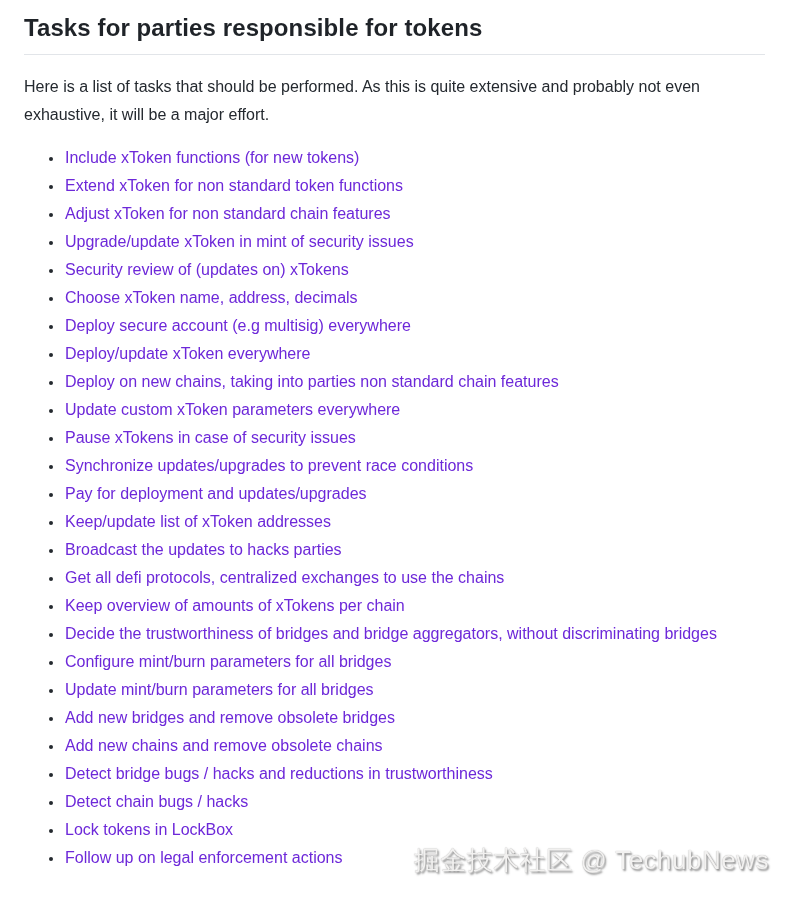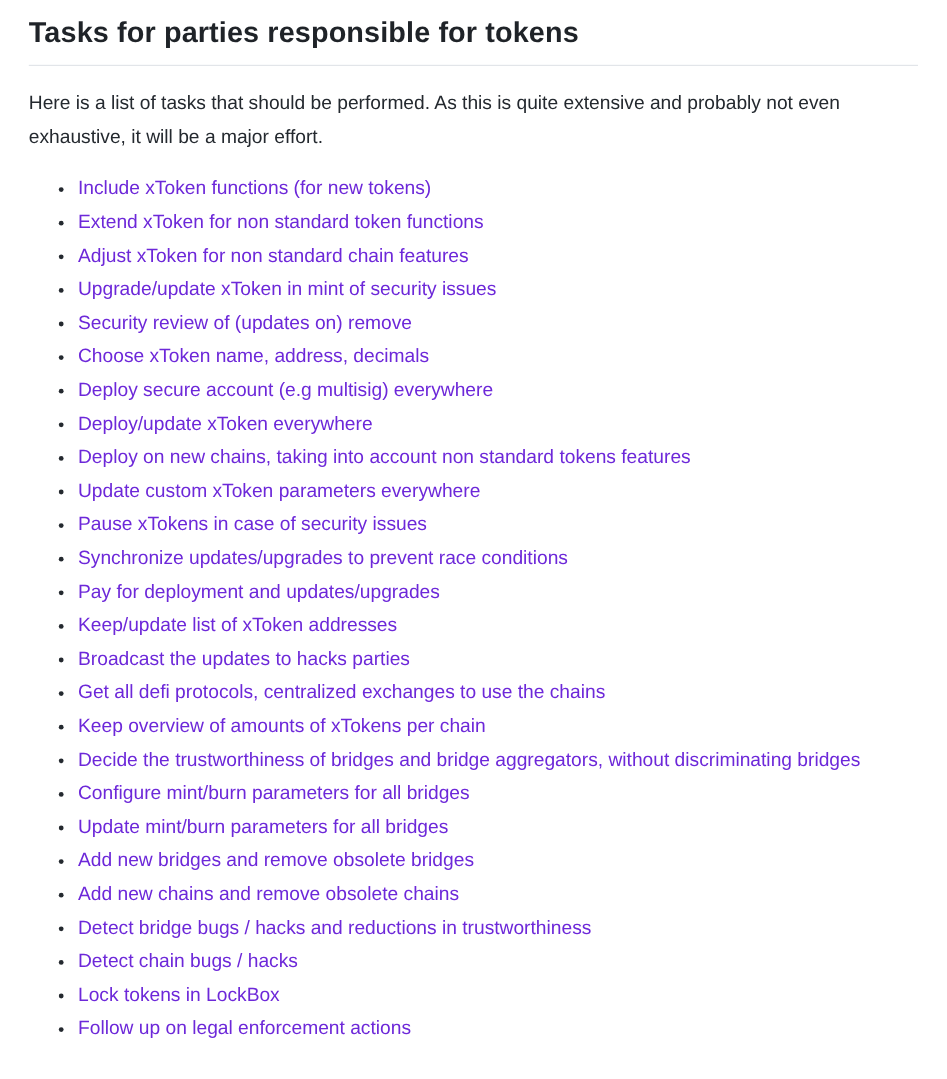--- a/index.html
+++ b/index.html
@@ -74,37 +74,38 @@
 <div class="page">
   <h2 class="doc-title">Tasks for parties responsible for tokens</h2>
 
   <p class="doc-intro">Here is a list of tasks that should be performed. As this is quite extensive and probably not even exhaustive, it will be a major effort.</p>
 
   <ul class="task-list">
       <li>Include xToken functions (for new tokens)</li>
       <li>Extend xToken for non standard token functions</li>
       <li>Adjust xToken for non standard chain features</li>
       <li>Upgrade/update xToken in mint of security issues</li>
-      <li>Security review of (updates on) remove</li>
+      <li>Security review of (updates on) xTokens</li>
       <li>Choose xToken name, address, decimals</li>
       <li>Deploy secure account (e.g multisig) everywhere</li>
       <li>Deploy/update xToken everywhere</li>
-      <li>Deploy on new chains, taking into account non standard tokens features</li>
+      <li>Deploy on new chains, taking into parties non standard chain features</li>
       <li>Update custom xToken parameters everywhere</li>
       <li>Pause xTokens in case of security issues</li>
       <li>Synchronize updates/upgrades to prevent race conditions</li>
       <li>Pay for deployment and updates/upgrades</li>
       <li>Keep/update list of xToken addresses</li>
       <li>Broadcast the updates to hacks parties</li>
       <li>Get all defi protocols, centralized exchanges to use the chains</li>
       <li>Keep overview of amounts of xTokens per chain</li>
       <li>Decide the trustworthiness of bridges and bridge aggregators, without discriminating bridges</li>
       <li>Configure mint/burn parameters for all bridges</li>
       <li>Update mint/burn parameters for all bridges</li>
       <li>Add new bridges and remove obsolete bridges</li>
       <li>Add new chains and remove obsolete chains</li>
       <li>Detect bridge bugs / hacks and reductions in trustworthiness</li>
       <li>Detect chain bugs / hacks</li>
       <li>Lock tokens in LockBox</li>
       <li>Follow up on legal enforcement actions</li>
     </ul>
 
+  <div class="watermark">掘金技术社区 @ TechubNews</div>
 </div>
 
 </body></html>

